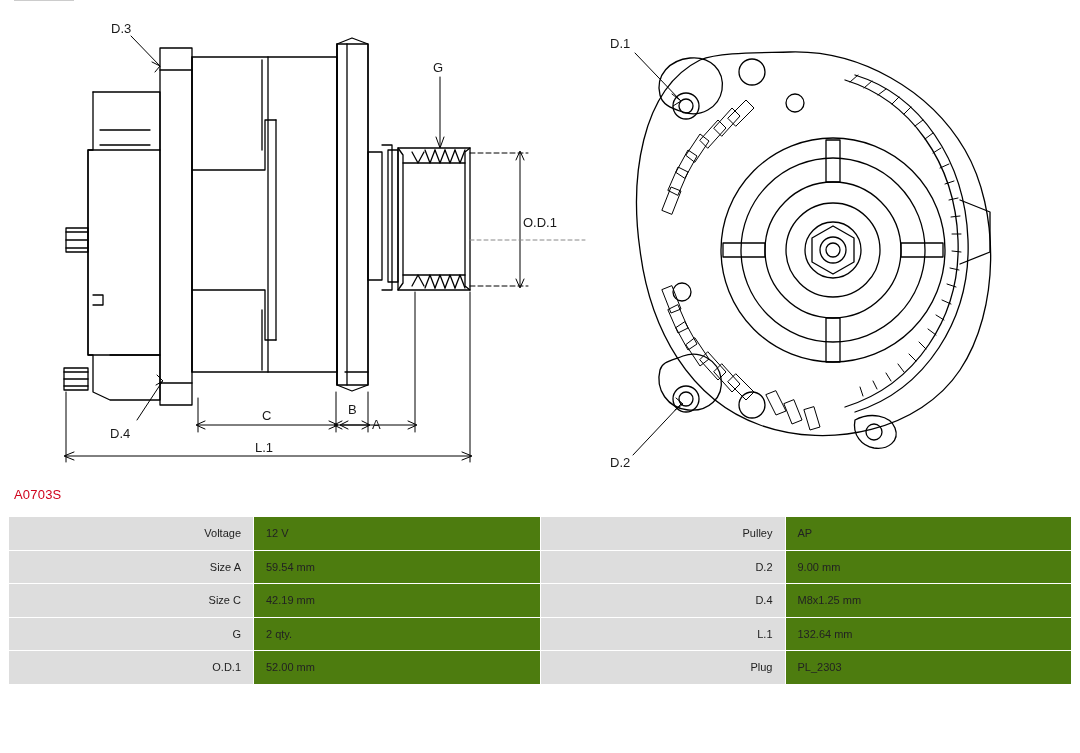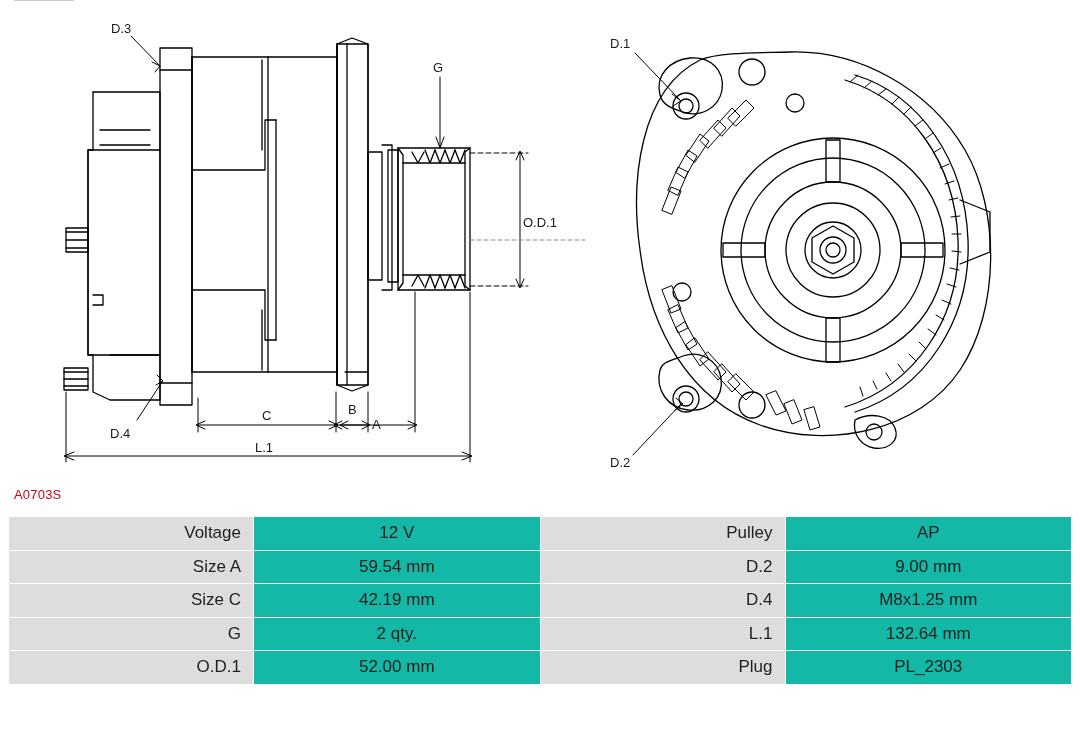--- a/index.html
+++ b/index.html
@@ -21,33 +21,33 @@
   }
   .spec-table{
     position:absolute;left:8px;top:516px;
     width:1064px;
     border-collapse:collapse;
     table-layout:fixed;
   }
   .spec-table td{
     height:32.5px;
     border:1px solid #ffffff;
-    font-size:17px;
+    font-size:11px;
     padding:0 12px;
     vertical-align:middle;
   }
   .lbl{
     background:#dddddd;
     text-align:right;
     color:#222;
     width:220px;
   }
   .val{
-    background:#14b8a6;
-    text-align:center;
+    background:#4d7c0f;
+    text-align:left;
     color:#222;
   }
   .topline{
     position:absolute;left:14px;top:0px;width:60px;height:3px;
     border-top:1px solid #cccccc;
   }
 </style>
 </head>
 <body>
 

